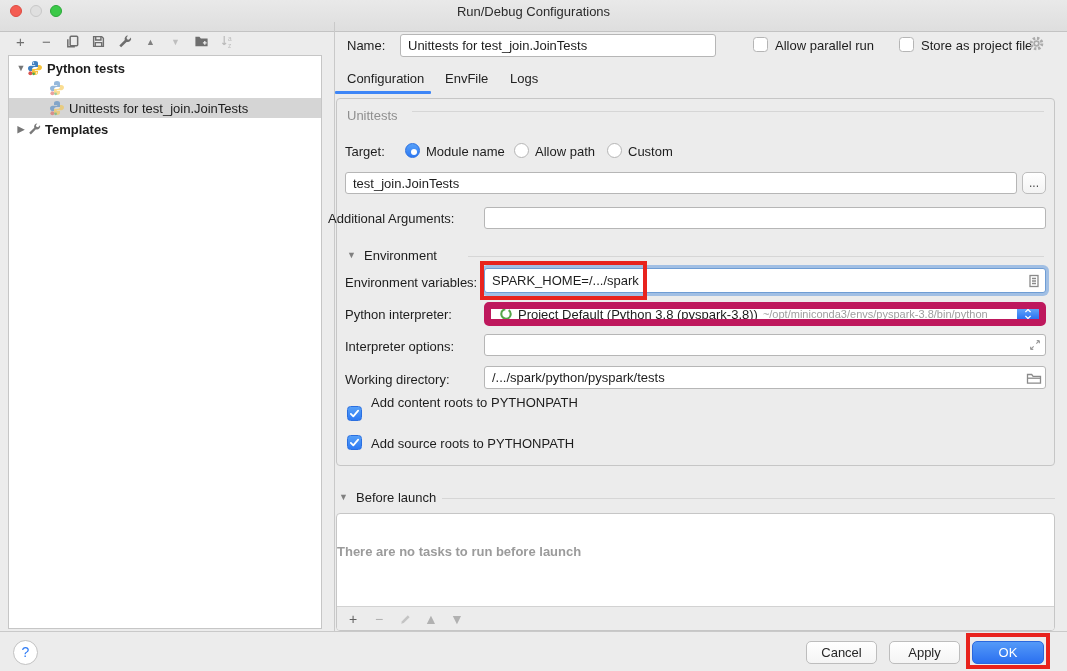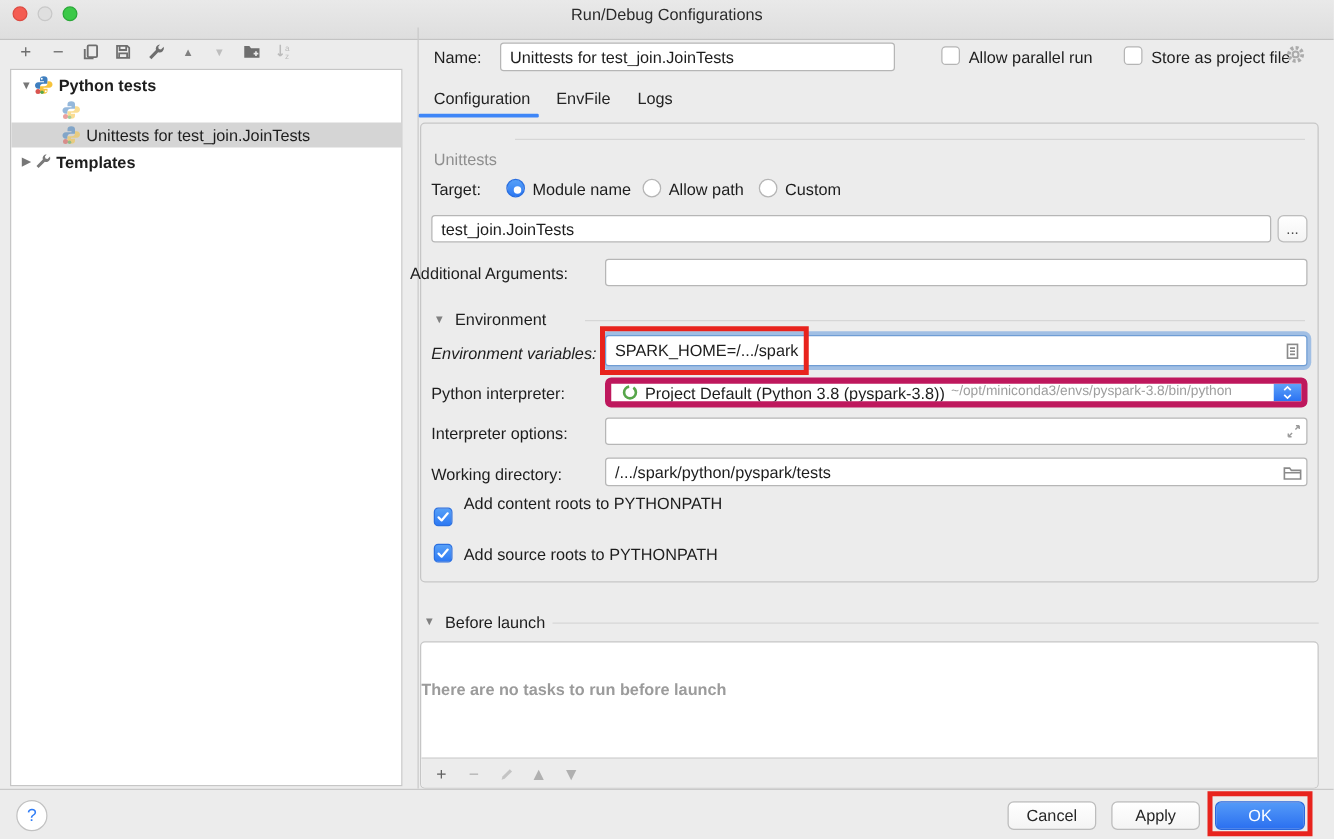--- a/index.html
+++ b/index.html
@@ -63,22 +63,22 @@
   .radio-on::after { content:""; position:absolute; left:4.5px; top:4.5px; width:6px; height:6px;
     border-radius:50%; background:#fff; }
 
   .mini-btn { position:absolute; background:linear-gradient(#ffffff,#f3f3f3);
     border:1px solid #bdbdbd; border-radius:5px; text-align:center; font-size:12px;
     color:#4a4a4a; line-height:20px; }
 
   .focus-field { border:1px solid #6f9dd4; box-shadow:0 0 0 3px rgba(122,167,224,.65); }
   .infield-ic { position:absolute; width:16px; height:16px; }
 
-  .combo { position:absolute; background:#fff; border:5px solid #be185d; border-radius:5px;
-    display:flex; overflow:hidden; }
+  .combo { position:absolute; background:#fff; border:7px solid #be185d; border-radius:5px;
+    display:flex; align-items:center; overflow:hidden; }
   .combo .ci { width:14px; height:14px; margin:0 5px 0 8px; flex:none; }
   .combo-path { color:#9e9e9e; font-size:11px; margin-left:5px; white-space:nowrap; overflow:hidden; }
   .combo-btn { position:absolute; right:0; top:0; width:22px; height:100%;
     background:linear-gradient(#5fa3f9,#2a72f2); display:flex; align-items:center; justify-content:center; }
   .combo-btn svg { width:12px; height:18px; }
   .combo-val { white-space:nowrap; }
 
   
   .tasks-panel { left:336px; top:513px; width:719px; height:118px; background:#fff;
     border:1px solid #c6c6c6; border-radius:4px; overflow:hidden; }
@@ -199,42 +199,42 @@
     </svg>
 </span>
 
 <span class="tab" style="left:347px;">Configuration</span>
 <span class="tab" style="left:445px;">EnvFile</span>
 <span class="tab" style="left:510px;">Logs</span>
 <div class="abs tab-underline"></div>
 
 <div class="abs gpanel" style="left:336px; top:98px; width:719px; height:368px;"></div>
 
-<span class="lab gray-lab" style="left:347px; top:120px;">Unittests</span>
+<span class="lab gray-lab" style="left:347px; top:108px;">Unittests</span>
 <div class="sepline" style="left:412px; top:111px; width:632px;"></div>
 
 <span class="lab" style="left:345px; top:144px;">Target:</span>
 <span class="radio radio-on" style="left:405px; top:143px;"></span>
 <span class="lab" style="left:426px; top:144px;">Module name</span>
 <span class="radio" style="left:514px; top:143px;"></span>
 <span class="lab" style="left:535px; top:144px;">Allow path</span>
 <span class="radio" style="left:607px; top:143px;"></span>
 <span class="lab" style="left:628px; top:144px;">Custom</span>
 
 <input class="field" style="left: 345px; top: 172px; width: 672px; height: 22px;" value="test_join.JoinTests">
 <span class="mini-btn" style="left:1022px; top:172px; width:24px; height:22px;">...</span>
 
 <span class="lab" style="left:328px; top:211px;">Additional Arguments:</span>
 <input class="field" style="left: 484px; top: 207px; width: 562px; height: 22px;" value="">
 
 <span class="abs glyph-tri" style="left:347px; top:250px;">▼</span>
 <span class="lab" style="left:364px; top:248px;">Environment</span>
 <div class="sepline" style="left:468px; top:256px; width:576px;"></div>
 
-<span class="lab" style="left:345px; top:275px;font-style:italic;">Environment variables:</span>
+<span class="lab" style="left:345px; top:275px;">Environment variables:</span>
 <input class="field focus-field" style="left: 484px; top: 268px; width: 562px; height: 25px;" value="SPARK_HOME=/.../spark">
 <span class="infield-ic" style="left:1026px; top:273px;">
   <svg viewBox="0 0 16 16" width="16" height="16" fill="none" stroke="#8a8a8a" stroke-width="1.3">
       <rect x="4" y="2.5" width="8" height="11"></rect>
       <path d="M6 5.5h4M6 8h4M6 10.5h4"></path>
     </svg>
 </span>
 
 <span class="lab" style="left:345px; top:307px;">Python interpreter:</span>
 <div class="combo" style="left:484px; top:302px; width:562px; height:24px;">

